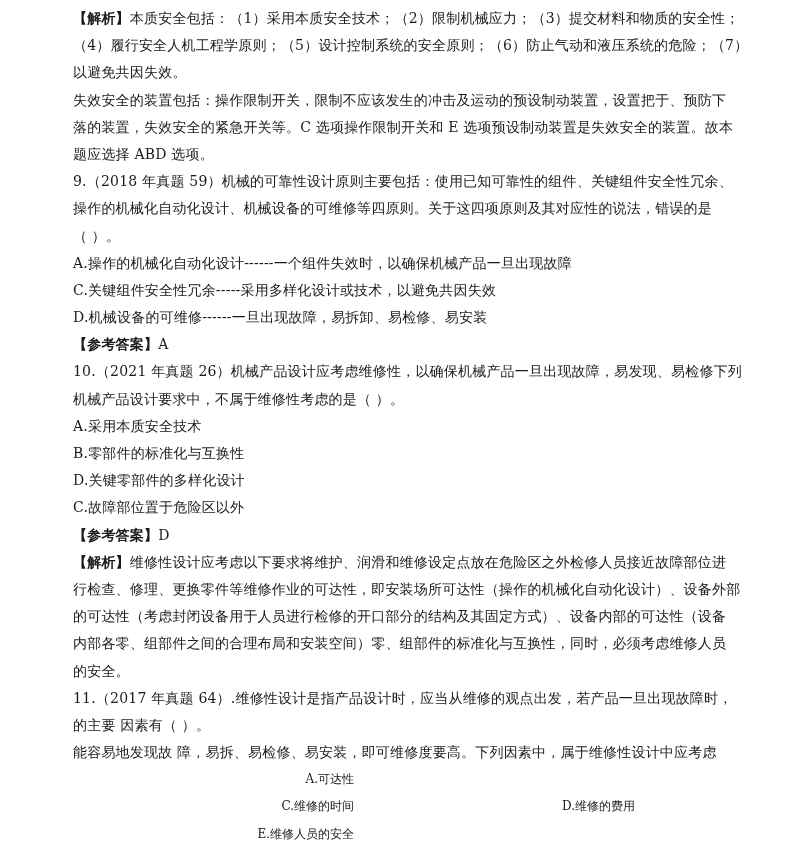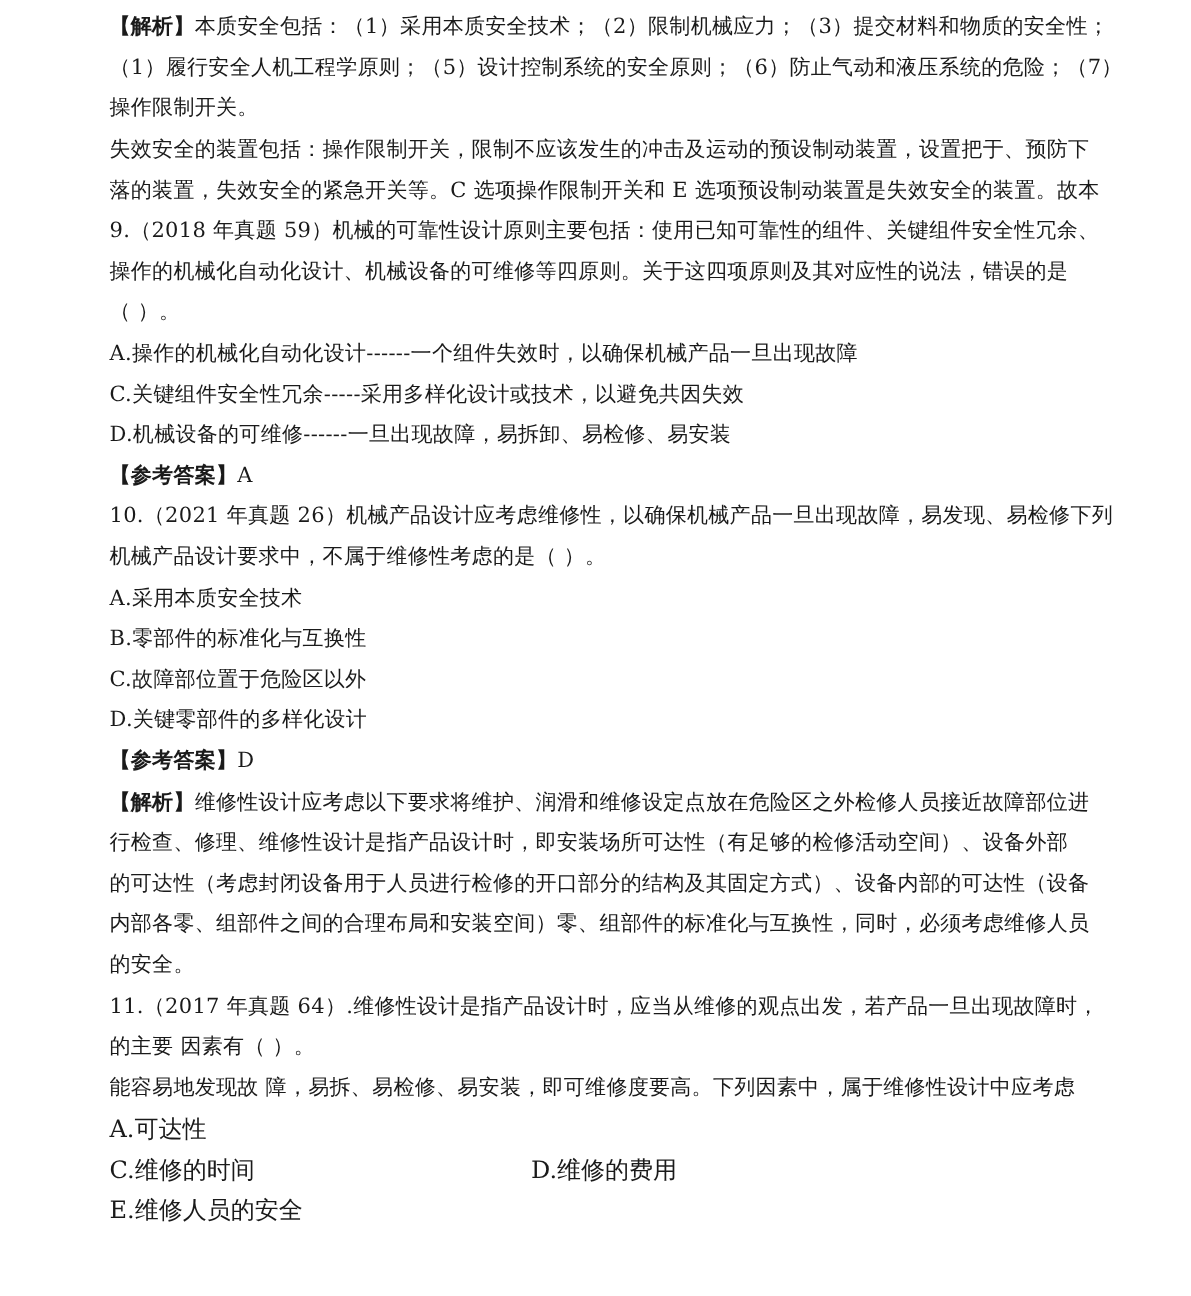--- a/index.html
+++ b/index.html
@@ -26,60 +26,62 @@
       line-height: 27.2px;
       height: 27.2px;
       white-space: nowrap;
       letter-spacing: 0.2px;
     }
     .bold {
       font-weight: bold;
     }
     .opt-row {
       display: flex;
-      font-size: 16px;
+      font-size: 12px;
       line-height: 27.2px;
       height: 27.2px;
+      text-align: right;
     }
     .opt-col {
       width: 281px;
       white-space: nowrap;
     }
     .answer-tag {
       font-weight: bold;
     }
   </style>
 </head>
 <body>
 
 <div class="page">
 
   <div class="line"><span class="bold">【解析】</span><span>本质安全包括：（1）采用本质安全技术；（2）限制机械应力；（3）提交材料和物质的安全性；</span></div>
-  <div class="line">（1）履行安全人机工程学原则；（5）设计控制系统的安全原则；（6）防止气动和液压系统的危险；（7）</div>
-  <div class="line">操作限制开关。</div>
+  <div class="line">（4）履行安全人机工程学原则；（5）设计控制系统的安全原则；（6）防止气动和液压系统的危险；（7）</div>
+  <div class="line">以避免共因失效。</div>
   <div class="line">失效安全的装置包括：操作限制开关，限制不应该发生的冲击及运动的预设制动装置，设置把于、预防下</div>
   <div class="line">落的装置，失效安全的紧急开关等。C 选项操作限制开关和 E 选项预设制动装置是失效安全的装置。故本</div>
+  <div class="line">题应选择 ABD 选项。</div>
 
   <div class="line">9.（2018 年真题 59）机械的可靠性设计原则主要包括：使用已知可靠性的组件、关键组件安全性冗余、</div>
   <div class="line">操作的机械化自动化设计、机械设备的可维修等四原则。关于这四项原则及其对应性的说法，错误的是</div>
   <div class="line">（    ）。</div>
   <div class="line">A.操作的机械化自动化设计------一个组件失效时，以确保机械产品一旦出现故障</div>
   <div class="line">C.关键组件安全性冗余-----采用多样化设计或技术，以避免共因失效</div>
   <div class="line">D.机械设备的可维修------一旦出现故障，易拆卸、易检修、易安装</div>
   <div class="line"><span class="answer-tag">【参考答案】</span><span>A</span></div>
 
   <div class="line">10.（2021 年真题 26）机械产品设计应考虑维修性，以确保机械产品一旦出现故障，易发现、易检修下列</div>
   <div class="line">机械产品设计要求中，不属于维修性考虑的是（    ）。</div>
   <div class="line">A.采用本质安全技术</div>
   <div class="line">B.零部件的标准化与互换性</div>
+  <div class="line">D.关键零部件的多样化设计</div>
   <div class="line">C.故障部位置于危险区以外</div>
-  <div class="line">D.关键零部件的多样化设计</div>
   <div class="line"><span class="answer-tag">【参考答案】</span><span>D</span></div>
   <div class="line"><span class="bold">【解析】</span><span>维修性设计应考虑以下要求将维护、润滑和维修设定点放在危险区之外检修人员接近故障部位进</span></div>
-  <div class="line">行检查、修理、维修性设计是指产品设计时，即安装场所可达性（有足够的检修活动空间）、设备外部</div>
+  <div class="line">行检查、修理、更换零件等维修作业的可达性，即安装场所可达性（操作的机械化自动化设计）、设备外部</div>
   <div class="line">的可达性（考虑封闭设备用于人员进行检修的开口部分的结构及其固定方式）、设备内部的可达性（设备</div>
   <div class="line">内部各零、组部件之间的合理布局和安装空间）零、组部件的标准化与互换性，同时，必须考虑维修人员</div>
   <div class="line">的安全。</div>
 
   <div class="line">11.（2017 年真题 64）.维修性设计是指产品设计时，应当从维修的观点出发，若产品一旦出现故障时，</div>
   <div class="line">的主要 因素有（    ）。</div>
   <div class="line">能容易地发现故 障，易拆、易检修、易安装，即可维修度要高。下列因素中，属于维修性设计中应考虑</div>
   <div class="opt-row">
     <span class="opt-col">A.可达性</span>
   </div>

